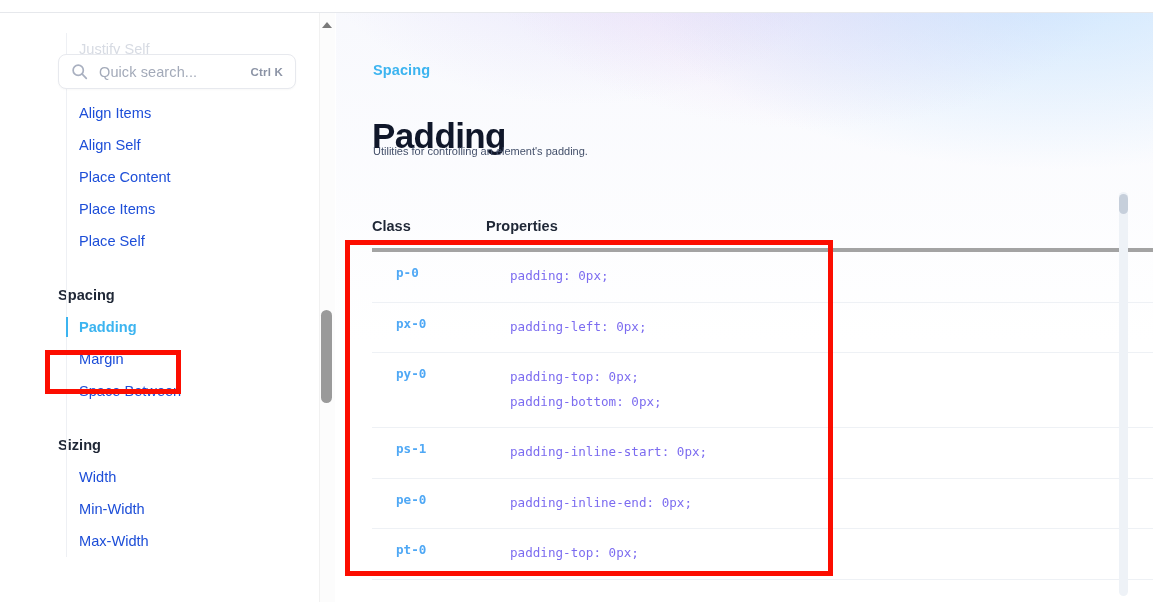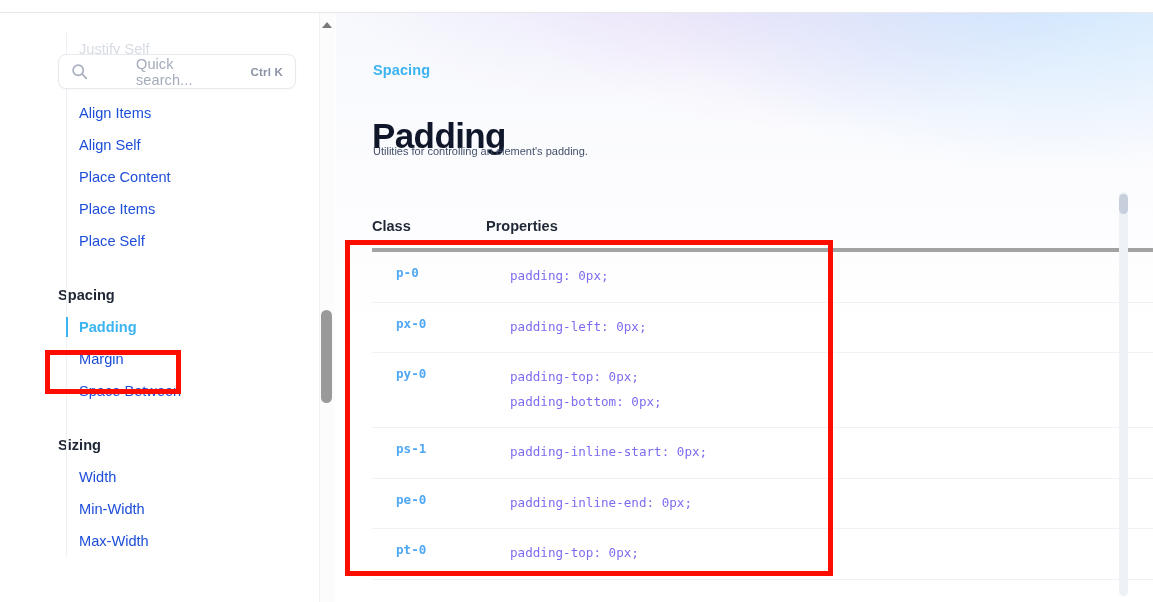--- a/index.html
+++ b/index.html
@@ -26,21 +26,20 @@
     background:#ffffff;
     overflow:hidden;
   }
 
   .search-box {
     position:absolute; left:58px; top:41px; width:238px; height:35px;
     border:1px solid #e7e9ee; border-radius:8px; background:#fff;
     display:flex; align-items:center; padding:0 12px;
     box-shadow:0 1px 2px rgba(16,24,40,0.03);
     z-index:5;
-    gap:37px;
   }
   .search-icon { width:17px; height:17px; flex:0 0 17px; color:#a9b0c0; }
   .search-icon svg { display:block; }
   .search-placeholder {
     flex:1; margin-left:11px;
     font-size:14.5px; color:#a3aab9; letter-spacing:0.1px;
   }
   .search-kbd {
     font-size:11.5px; font-weight:bold; color:#8b93a5; letter-spacing:0.2px;
   }

